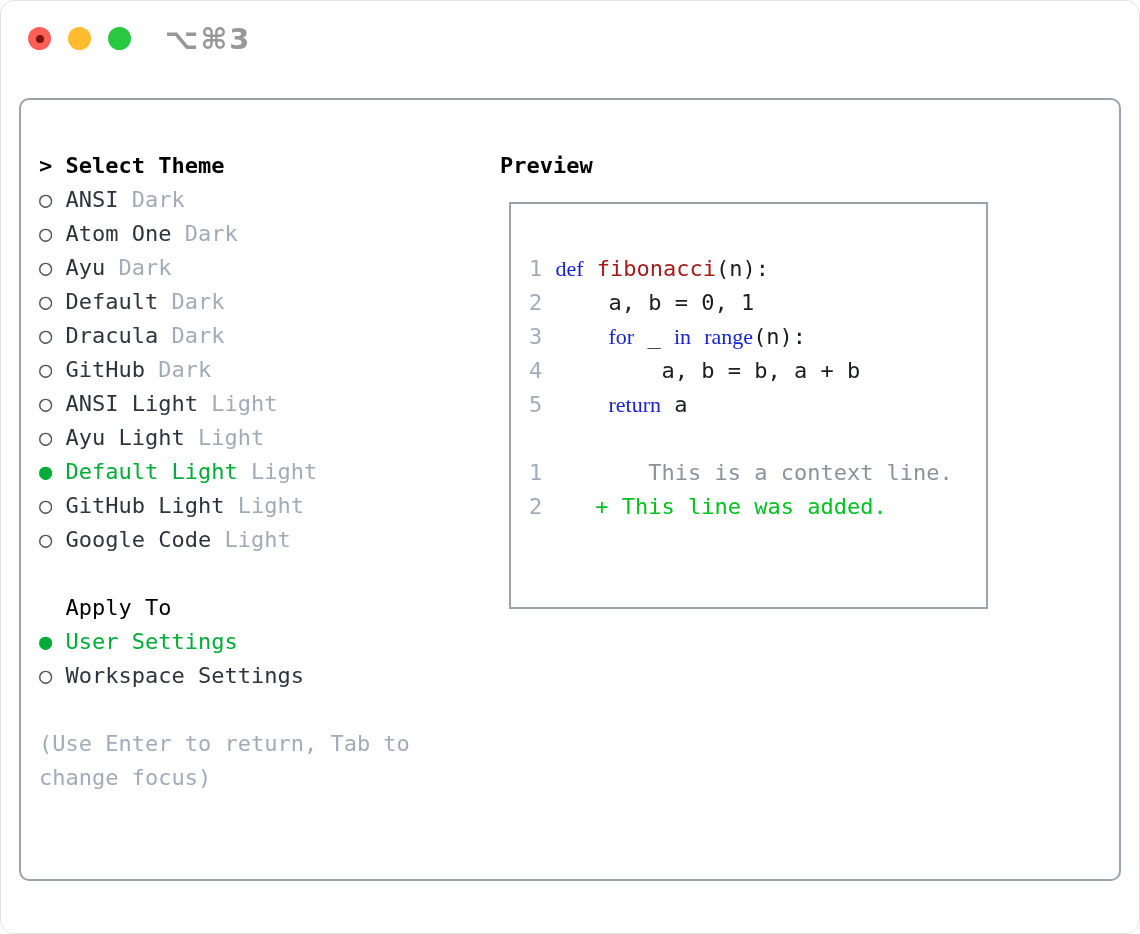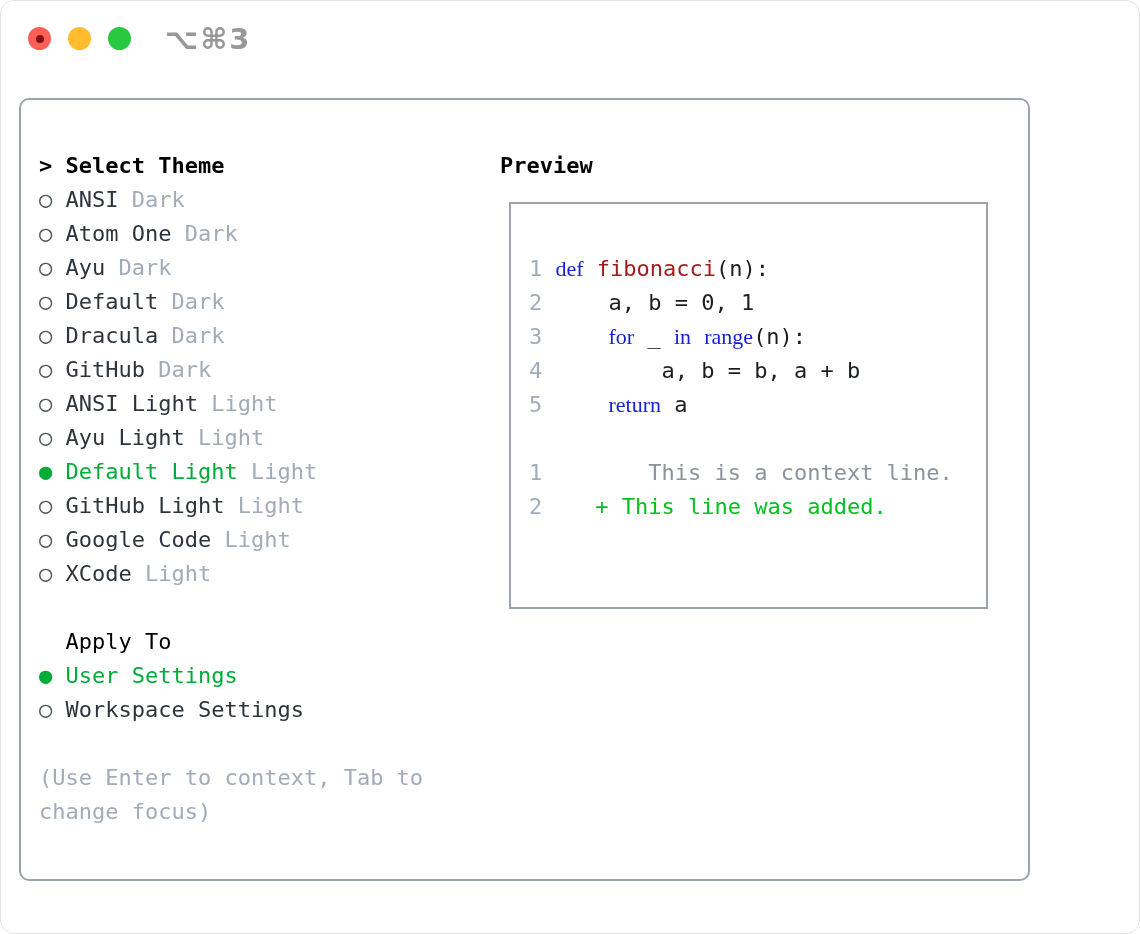--- a/index.html
+++ b/index.html
@@ -40,21 +40,21 @@
   }
   .light.yellow { background:var(--traffic-yellow); }
   .light.green  { background:var(--traffic-green); }
   .shortcut {
     position:absolute; left:164px; top:21px;
     font-family:"DejaVu Sans","Liberation Sans",sans-serif;
     font-size:29px; font-weight:600; color:var(--shortcut-gray); letter-spacing:2px;
   }
 
   .panel {
-    position:absolute; left:18px; top:97px; width:1011px; height:783px;
+    position:absolute; left:18px; top:97px; width:1102px; height:783px;
     border:2px solid var(--panel-border); border-radius:10px; background:#fff;padding-left:22px;
   }
 
   .row { height:34px; line-height:34px; font-size:22px; white-space:pre; }
   .left-col { position:absolute; left:18px; top:49px; }
 
   .menu-title { font-weight:700; color:#000; }
   .cursor { font-weight:700; color:#000; }
   .indent2 { padding-left:2ch; }
   .marker { color:var(--circle-gray); }
@@ -104,31 +104,30 @@
           <div class="row"><span class="marker">○</span> <span class="nm">Atom One</span> <span class="sfx">Dark</span></div>
           <div class="row"><span class="marker">○</span> <span class="nm">Ayu</span> <span class="sfx">Dark</span></div>
           <div class="row"><span class="marker">○</span> <span class="nm">Default</span> <span class="sfx">Dark</span></div>
           <div class="row"><span class="marker">○</span> <span class="nm">Dracula</span> <span class="sfx">Dark</span></div>
           <div class="row"><span class="marker">○</span> <span class="nm">GitHub</span> <span class="sfx">Dark</span></div>
           <div class="row"><span class="marker">○</span> <span class="nm">ANSI Light</span> <span class="sfx">Light</span></div>
           <div class="row"><span class="marker">○</span> <span class="nm">Ayu Light</span> <span class="sfx">Light</span></div>
           <div class="row"><span class="marker on">●</span> <span class="nm on">Default Light</span> <span class="sfx">Light</span></div>
           <div class="row"><span class="marker">○</span> <span class="nm">GitHub Light</span> <span class="sfx">Light</span></div>
           <div class="row"><span class="marker">○</span> <span class="nm">Google Code</span> <span class="sfx">Light</span></div>
-          <div class="row"><span class="marker">○</span> <span class="nm">XCode</span> <span class="sfx">Light</span></div>
         </div>
       <div class="row blank"></div>
       <div class="row indent2"><span class="menu-title" style="font-weight:400;color:#000;">Apply To</span></div>
       <div id="apply-list">
           <div class="row"><span class="marker on">●</span> <span class="nm on">User Settings</span></div>
           <div class="row"><span class="marker">○</span> <span class="nm">Workspace Settings</span></div>
         </div>
       <div class="row blank"></div>
       <div id="hint-lines">
-          <div class="row hint">(Use Enter to context, Tab to</div>
+          <div class="row hint">(Use Enter to return, Tab to</div>
           <div class="row hint">change focus)</div>
         </div>
     </div>
 
     <div class="preview-title">Preview</div>
 
     <div class="preview-box">
       <div class="code" id="preview-code">
           <div class="row pline"><span class="ln">1</span><span class="tk-p"> </span><span class="tk-k">def</span><span class="tk-p"> </span><span class="tk-f">fibonacci</span><span class="tk-p">(n):</span></div>
           <div class="row pline"><span class="ln">2</span><span class="tk-p">     a, b = 0, 1</span></div>

